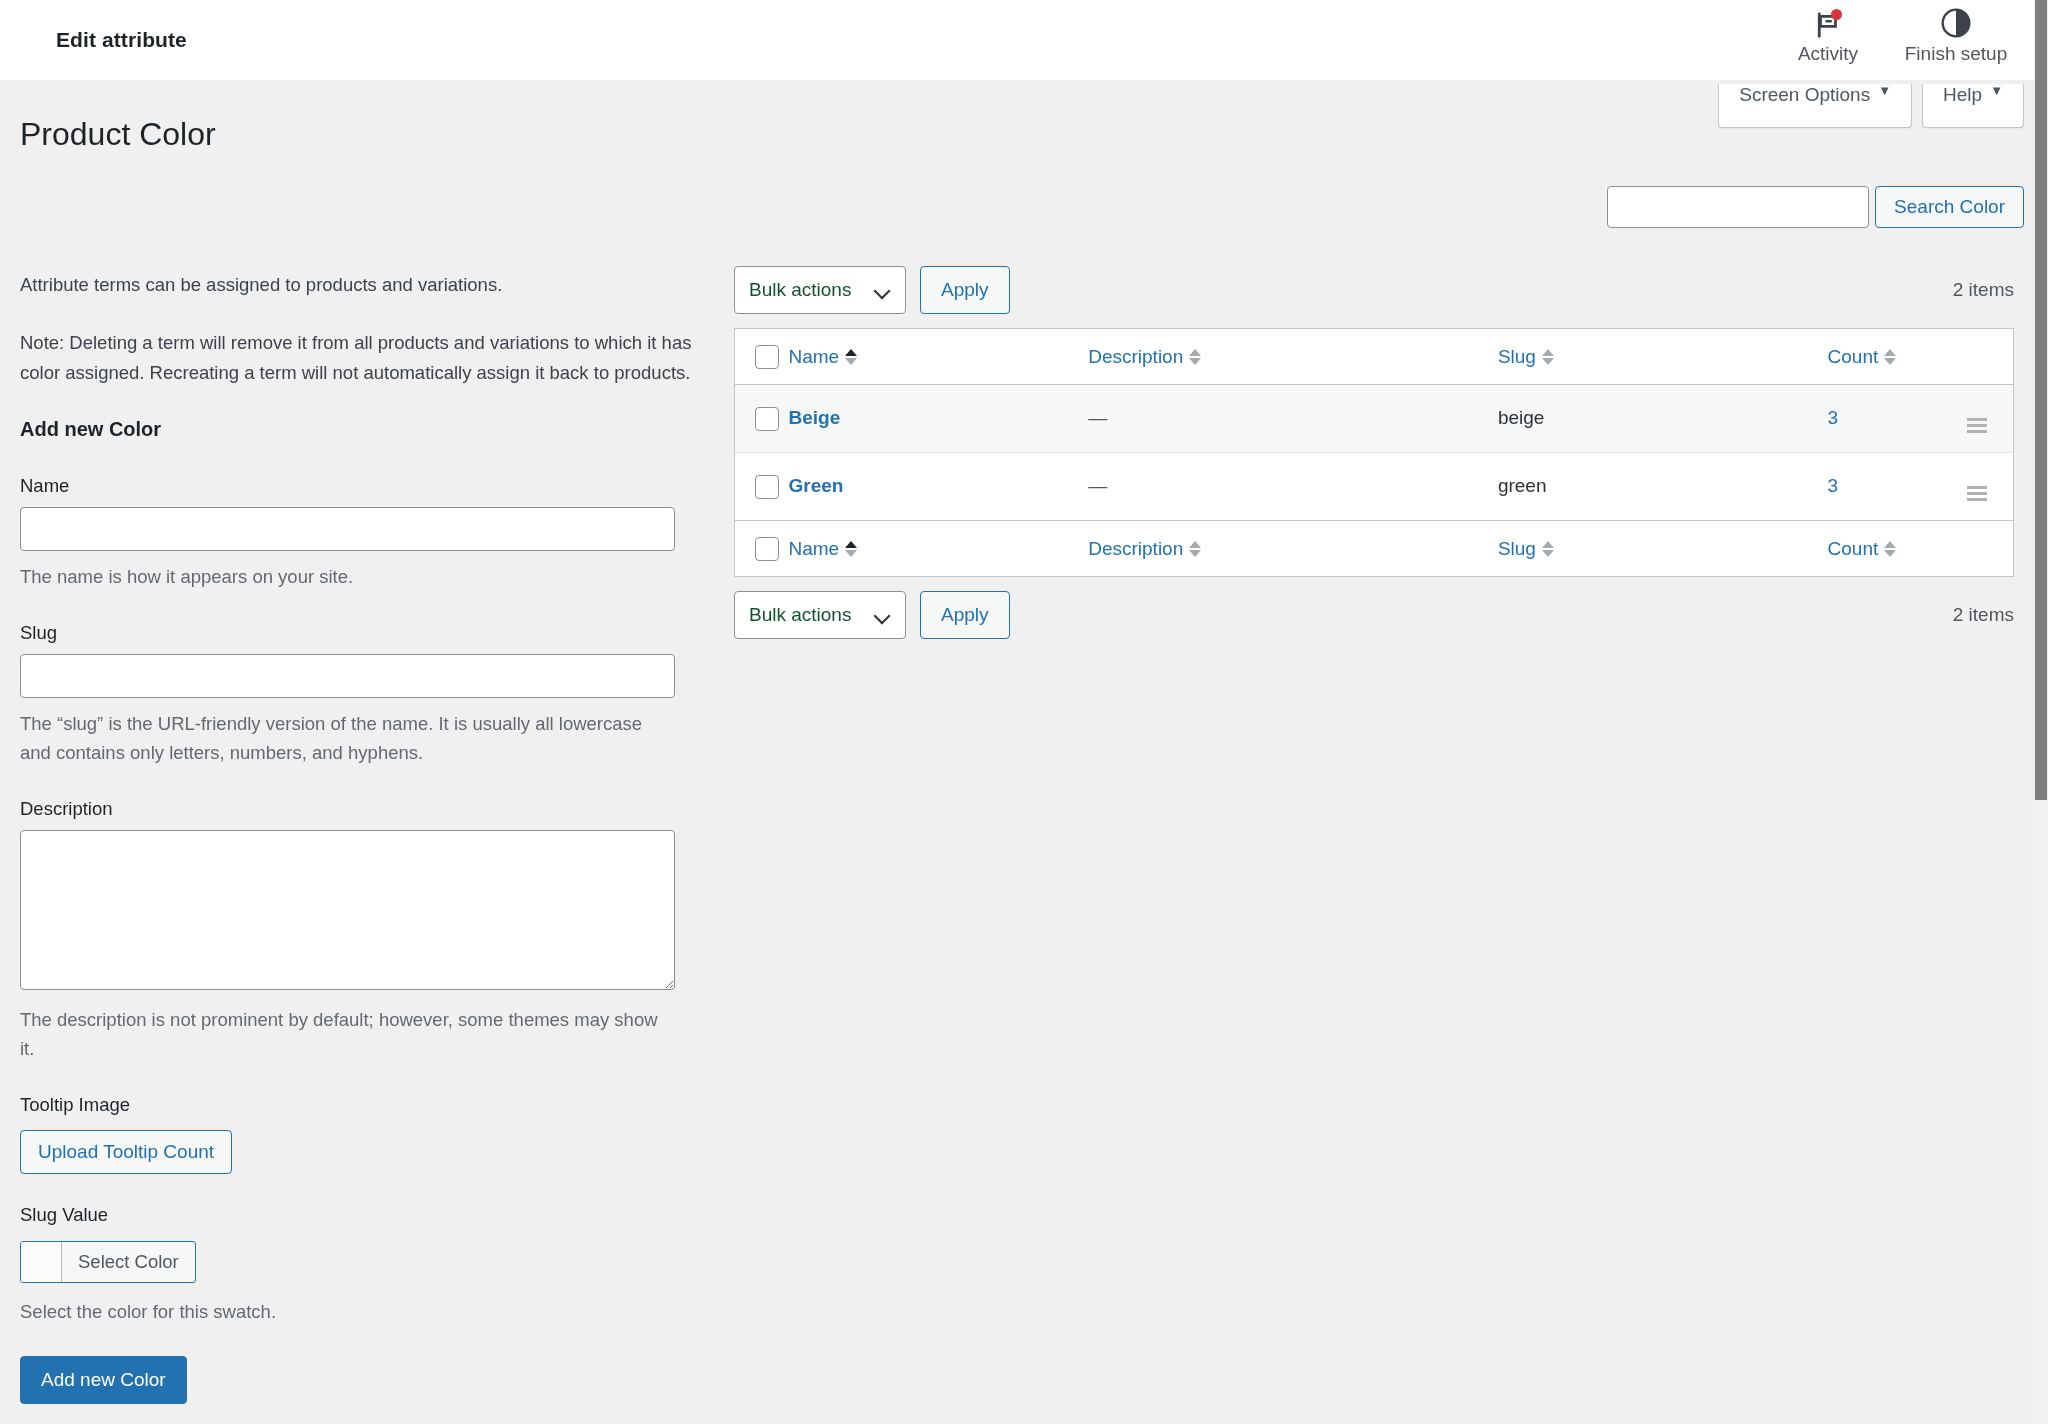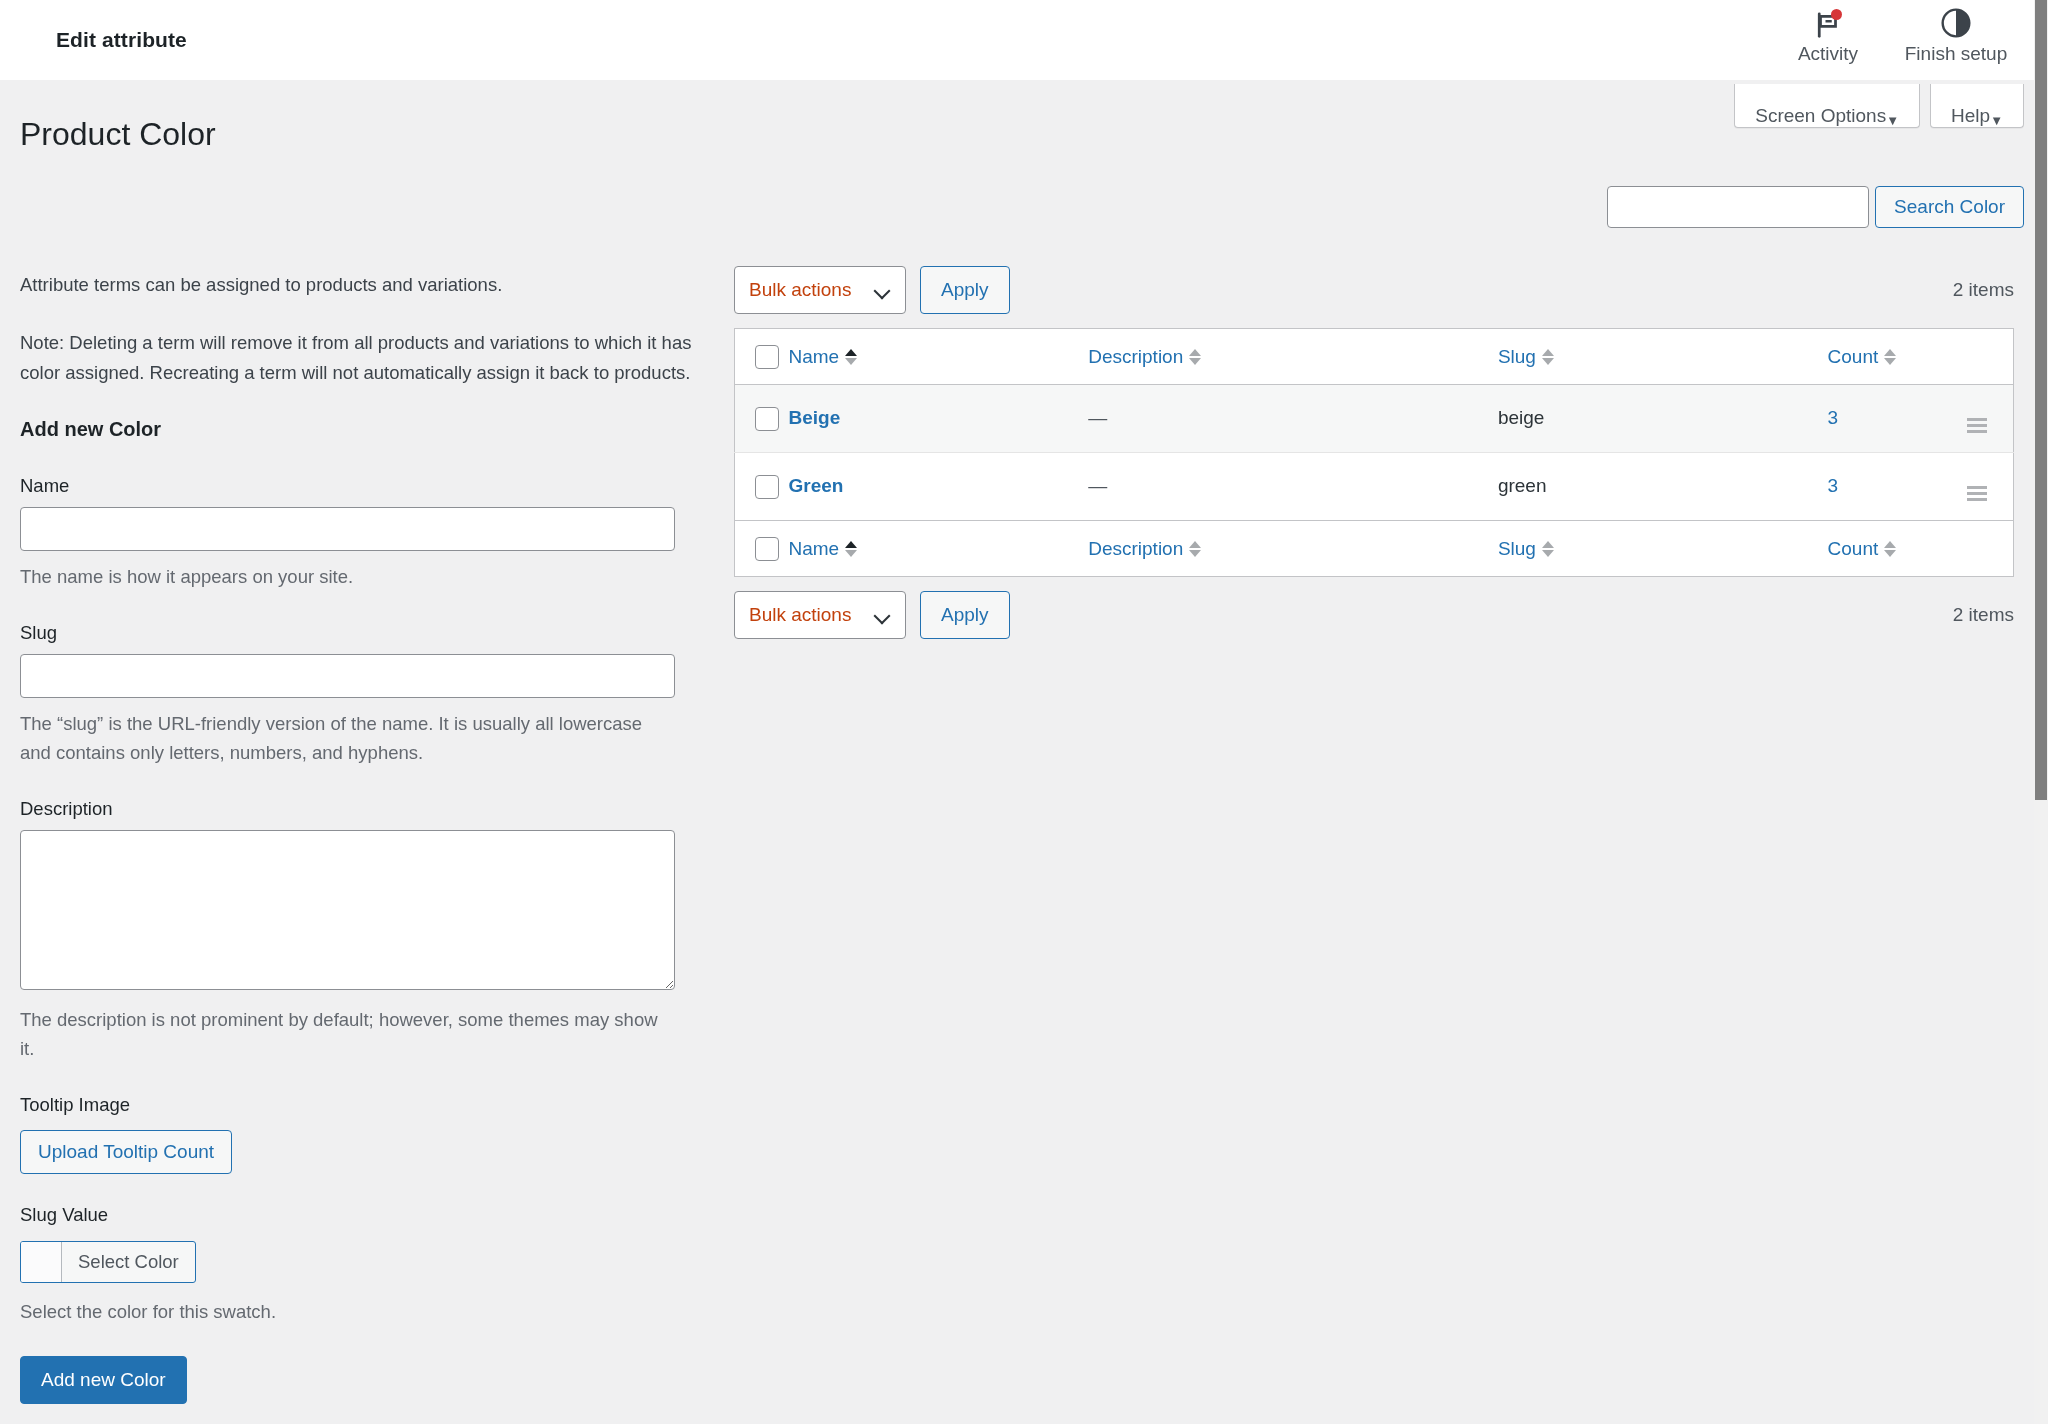--- a/index.html
+++ b/index.html
@@ -44,21 +44,21 @@
 
   
   .tabs {
     position:absolute; right:24px; top:84px;
     display:flex; gap:10px; z-index:5;
   }
   .tab {
     height:44px; padding:0 20px;
     background:#fff; border:1px solid #c3c4c7; border-top:none;
     border-radius:0 0 4px 4px;
-    display:flex; align-items:flex-end; gap:0;
+    display:flex; align-items:flex-start; gap:8px;
     font-size:19px; color:#50575e; cursor:pointer;
     box-shadow:0 1px 0 rgba(0,0,0,.04);
   }
   .caret { font-size:13px; color:#50575e; line-height:1; }
 
   
   .page-title {
     position:absolute; left:20px; top:116px;
     font-size:32px; font-weight:400; color:#1d2327;
   }
@@ -145,21 +145,21 @@
   .tablenav {
     display:flex; align-items:center; height:48px; margin-bottom:14px;
   }
   .tablenav.bottom { margin-top:14px; margin-bottom:0; }
   .select-wrap {
     height:48px; min-width:172px;
     background:#fff; border:1px solid #8c8f94; border-radius:4px;
     display:flex; align-items:center; justify-content:space-between;
     padding:0 14px; gap:14px; cursor:pointer;
   }
-  .select-wrap .txt { font-size:19px; color:#c2410c; }
+  .select-wrap .txt { font-size:19px; color:#14532d; }
   .chev { width:16px; height:10px; position:relative; }
   .chev:before{
     content:""; position:absolute; left:1px; top:0;
     width:10px; height:10px; border-right:2px solid #2c3338; border-bottom:2px solid #2c3338;
     transform:rotate(45deg);
   }
   .apply-btn {
     height:48px; padding:0 20px; margin-left:14px;
     background:#f6f7f7; border:1px solid #2271b1; border-radius:4px;
     color:#2271b1; font-size:19px; cursor:pointer;

